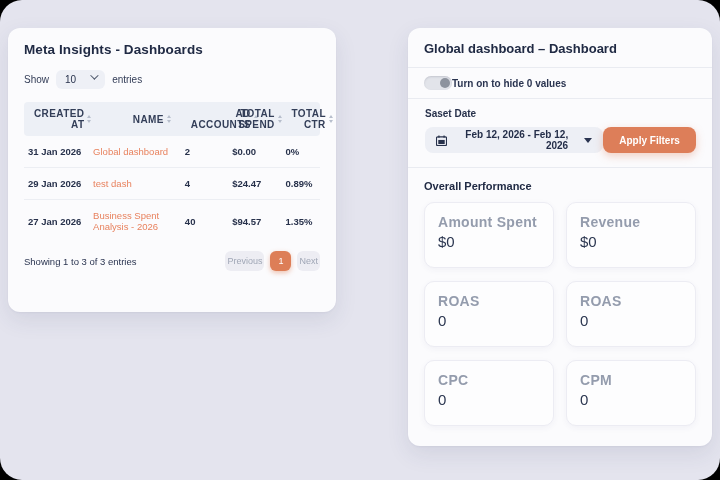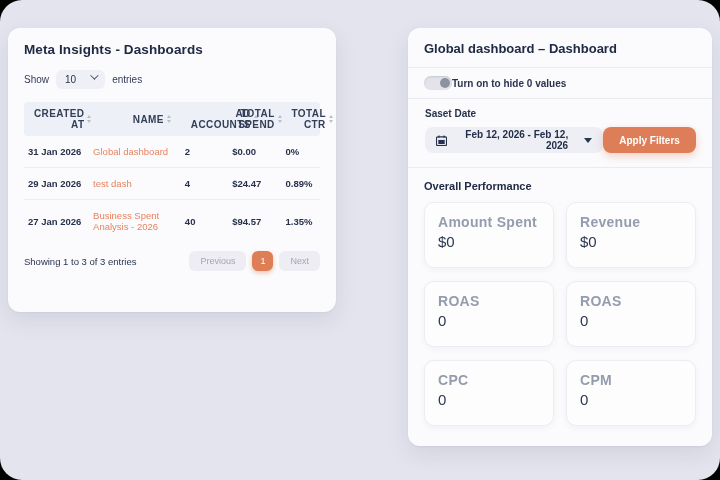--- a/index.html
+++ b/index.html
@@ -37,21 +37,21 @@
   td { font-size:9.5px; text-align:left; padding:10px 4px; color:#27314b; font-weight:600;
        border-bottom:1px solid #eceef3; }
   tr:last-child td { border-bottom:none; }
   td.name a { color:#e8825e; text-decoration:none; font-weight:500; cursor:pointer; }
   .col-created{width:22%;} .col-name{width:31%;} .col-accounts{width:16%;} .col-spend{width:18%;} .col-ctr{width:13%;}
 
   .pagination-row { display:flex; align-items:center; justify-content:space-between; margin-top:9px; }
   .pg-summary { font-size:9.5px; color:#2a3450; font-weight:500; }
   .pg-buttons { display:flex; align-items:center; gap:6px; }
   .pg-btn { background:#ededf3; color:#a0a7b6; font-size:9px; border:none; border-radius:6px;
-            padding:5px 11px; cursor:pointer; font-family:inherit; }
+            padding:5px 2px; cursor:pointer; font-family:inherit; }
   .pg-page { background:#dd7e57; color:#fff; font-size:9px; border:none; border-radius:6px;
              padding:5px 8px; min-width:21px; cursor:pointer; font-family:inherit;
              box-shadow:0 2px 5px rgba(221,126,87,.45); }
 
   
   .rp-head { padding:13px 16px 11px; }
   .rp-title { font-size:13px; font-weight:700; color:#202a44; }
   .divider { height:1px; background:#e9ebf1; width:100%; }
   .toggle-row { display:flex; align-items:center; padding:8px 16px; }
   .toggle { position:relative; width:28px; height:14px; border-radius:7px; background:#e2e4ea;

